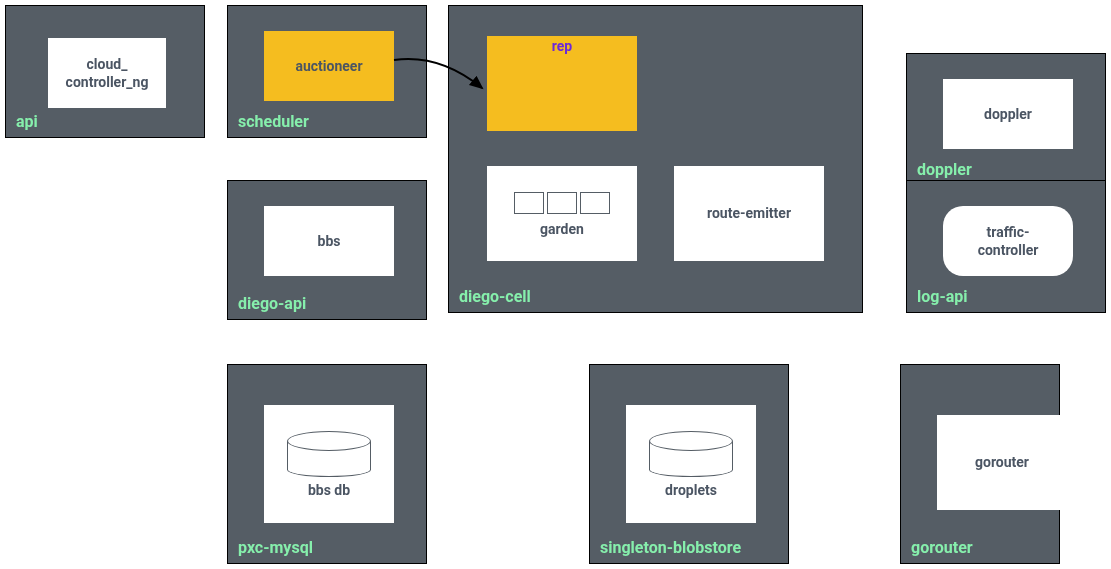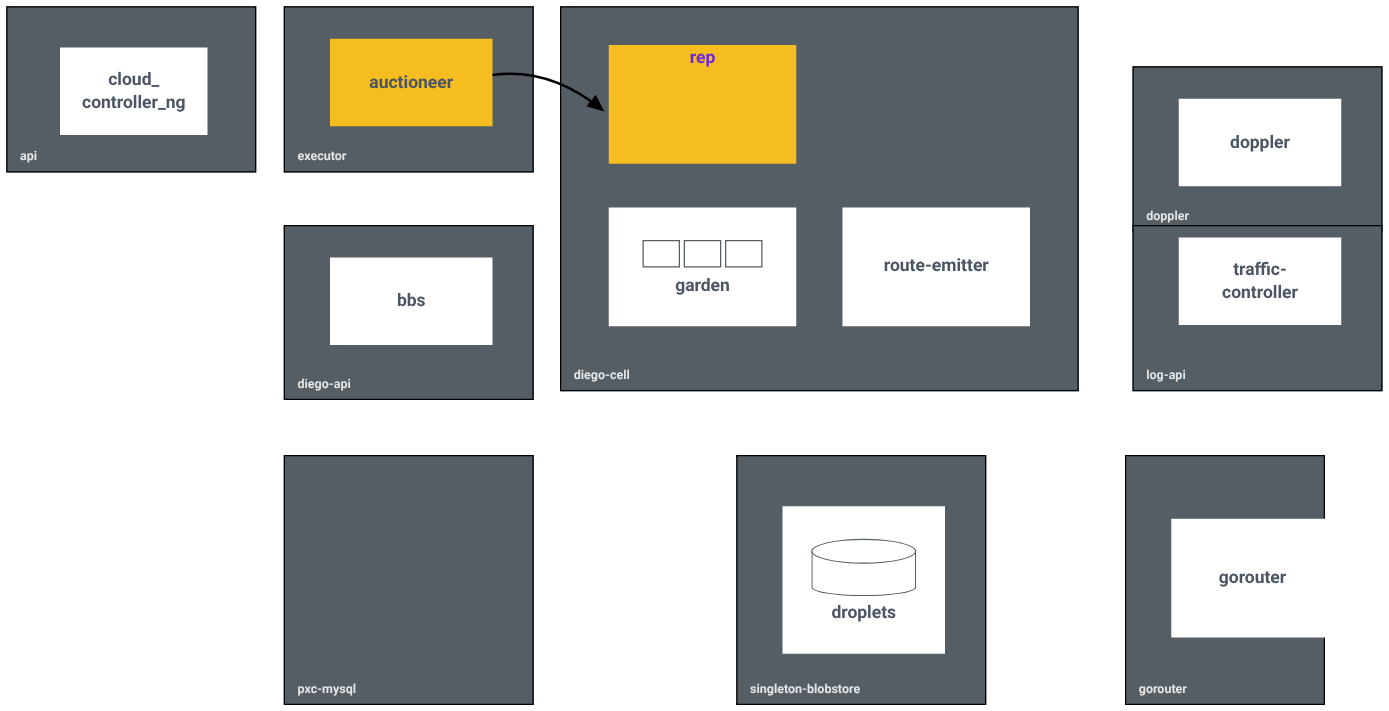--- a/index.html
+++ b/index.html
@@ -13,23 +13,23 @@
   }
   .container {
     position: absolute;
     background: #555d65;
     border: 1px solid #000;
   }
   .container-label {
     position: absolute;
     bottom: 6px;
     left: 10px;
-    color: #e5e5e5;
-    font-weight: 700;
-    font-size: 10px;
+    color: #86efac;
+    font-weight: 700;
+    font-size: 16px;
   }
   .whitebox {
     position: absolute;
     background: #fff;
     display: flex;
     flex-direction: column;
     align-items: center;
     justify-content: center;
     text-align: center;
   }
@@ -121,31 +121,38 @@
     <div class="whitebox-label" style="white-space:pre-line;">cloud_
 controller_ng</div>
   </div>
   <div class="container-label">api</div>
 </div>
 
 <div class="container" style="left:227px; top:5px; width:200px; height:133px;">
   <div class="yellowbox" style="left:36px; top:25px; width:130px; height:70px;">
     <div class="yellow-label">auctioneer</div>
   </div>
-  <div class="container-label">executor</div>
+  <div class="container-label">scheduler</div>
 </div>
 
 <div class="container" style="left:227px; top:180px; width:200px; height:140px;">
   <div class="whitebox" style="left:36px; top:25px; width:130px; height:70px;">
     <div class="whitebox-label">bbs</div>
   </div>
   <div class="container-label">diego-api</div>
 </div>
 
 <div class="container" style="left:227px; top:364px; width:200px; height:200px;">
+  <div class="whitebox" style="left:36px; top:40px; width:130px; height:118px;">
+    <div class="cylinder">
+      <div class="cyl-body"></div>
+      <div class="cyl-top"></div>
+    </div>
+    <div class="whitebox-label">bbs db</div>
+  </div>
   <div class="container-label">pxc-mysql</div>
 </div>
 
 <div class="container" style="left:448px; top:5px; width:415px; height:308px;">
 
   <div class="yellowbox" style="left:38px; top:30px; width:150px; height:95px; justify-content:flex-start;">
     <div class="rep-label">rep</div>
   </div>
 
 
@@ -176,21 +183,21 @@
 </div>
 
 <div class="container" style="left:906px; top:5px; width:200px; height:133px;margin-top:48px;">
   <div class="whitebox" style="left:36px; top:25px; width:130px; height:70px;">
     <div class="whitebox-label">doppler</div>
   </div>
   <div class="container-label">doppler</div>
 </div>
 
 <div class="container" style="left:906px; top:180px; width:200px; height:133px;">
-  <div class="whitebox" style="left:36px; top:9px; width:130px; height:70px;">
+  <div class="whitebox" style="left:36px; top:25px; width:130px; height:70px;border-radius:20px;">
     <div class="whitebox-label" style="white-space:pre-line;">traffic-
 controller</div>
   </div>
   <div class="container-label">log-api</div>
 </div>
 
 <div class="container" style="left:900px; top:364px; width:160px; height:200px;">
   <div class="whitebox" style="left:36px; top:50px; width:130px; height:95px;">
     <div class="whitebox-label">gorouter</div>
   </div>

